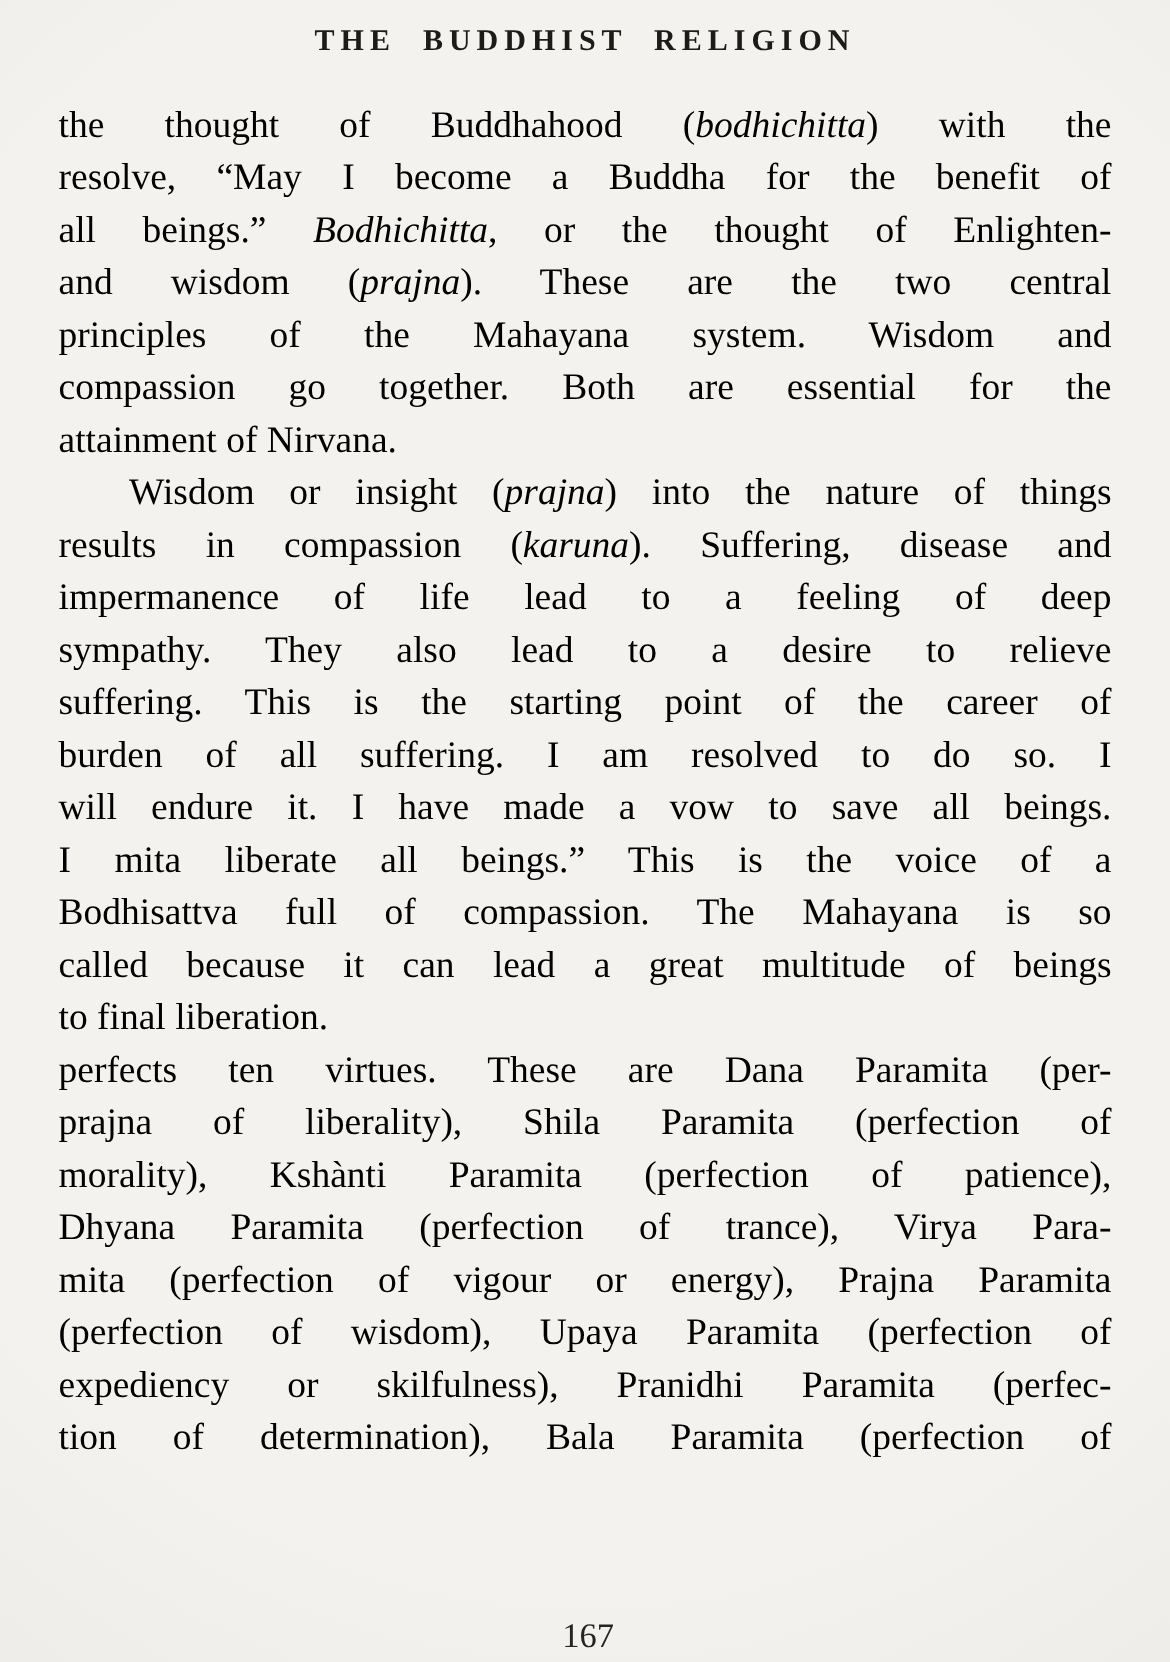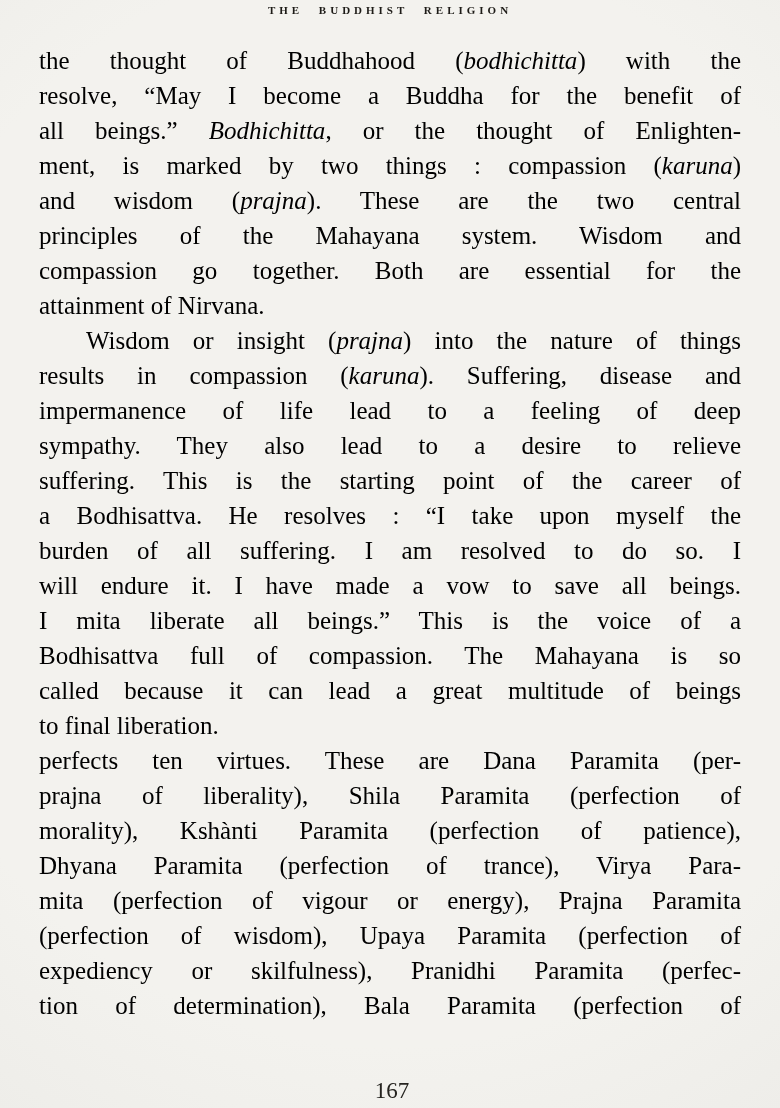--- a/index.html
+++ b/index.html
@@ -13,23 +13,23 @@
   }
   .page {
     position: relative;
     width: 780px; height: 1108px;
     box-sizing: border-box;
     padding: 0 39px;
     color: #211e1a;
   }
   .running-head {
     margin: 0;
-    padding-top: 4px;
+    padding-top: 16px;
     text-align: center;
-    font-size: 11px;
+    font-size: 20px;
     font-weight: 700;
     letter-spacing: 4px;
     word-spacing: 9px;
     color: #1d1b17;
   }
   .body-text {
     margin-top: 27px;
     font-size: 25px;
     line-height: 35px;
     color: #000000;
@@ -57,33 +57,31 @@
 <body>
 
 <div class="page">
   <h1 class="running-head">THE BUDDHIST RELIGION</h1>
 
   <div class="body-text">
       <div class="paragraph">
         <div class="line">the thought of Buddhahood (<i>bodhichitta</i>) with the</div>
         <div class="line">resolve, “May I become a Buddha for the benefit of</div>
         <div class="line">all beings.” <i>Bodhichitta</i>, or the thought of Enlighten-</div>
-        <div class="line">ment, is marked by two things : compassion (<i>karuna</i>)</div>
         <div class="line">and wisdom (<i>prajna</i>). These are the two central</div>
         <div class="line">principles of the Mahayana system. Wisdom and</div>
         <div class="line">compassion go together. Both are essential for the</div>
         <div class="line end">attainment of Nirvana.</div>
       </div>
       <div class="paragraph">
         <div class="line indent">Wisdom or insight (<i>prajna</i>) into the nature of things</div>
         <div class="line">results in compassion (<i>karuna</i>). Suffering, disease and</div>
         <div class="line">impermanence of life lead to a feeling of deep</div>
         <div class="line">sympathy. They also lead to a desire to relieve</div>
         <div class="line">suffering. This is the starting point of the career of</div>
-        <div class="line">a Bodhisattva. He resolves : “I take upon myself the</div>
         <div class="line">burden of all suffering. I am resolved to do so. I</div>
         <div class="line">will endure it. I have made a vow to save all beings.</div>
         <div class="line">I mita liberate all beings.” This is the voice of a</div>
         <div class="line">Bodhisattva full of compassion. The Mahayana is so</div>
         <div class="line">called because it can lead a great multitude of beings</div>
         <div class="line end">to final liberation.</div>
       </div>
       <div class="paragraph">
         <div class="line">perfects ten virtues. These are Dana Paramita (per-</div>
         <div class="line">prajna of liberality), Shila Paramita (perfection of</div>

